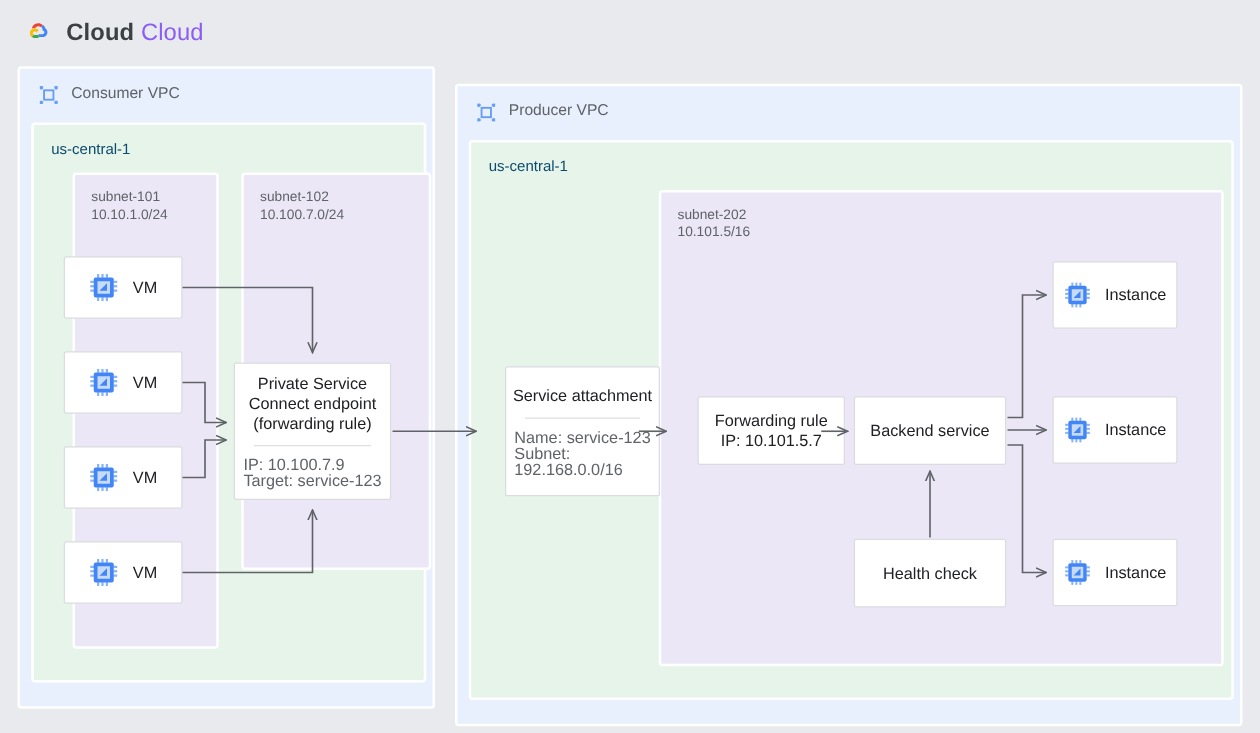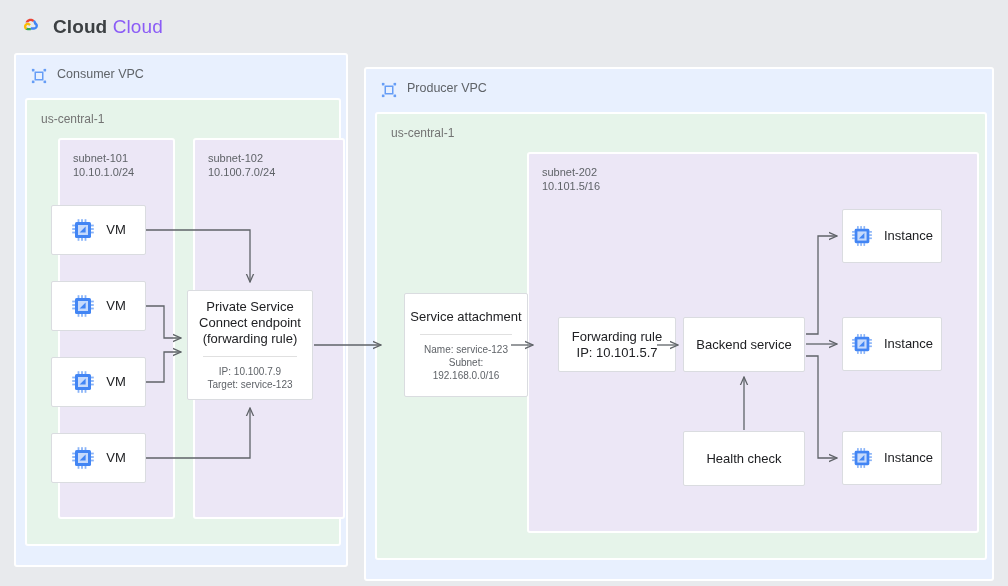--- a/index.html
+++ b/index.html
@@ -67,21 +67,21 @@
     background: #e6f4ea;
     border: 2px solid #ffffff;
     border-radius: 3px;
     box-sizing: border-box;
   }
   .region-label {
     position: absolute;
     left: 14px;
     top: 12px;
     font-size: 12px;
-    color: #737373;
+    color: #0c4a6e;
     white-space: nowrap;
   }
   .subnet {
     position: absolute;
     background: #ece7f6;
     border: 2px solid #ffffff;
     border-radius: 3px;
     box-sizing: border-box;
   }
   .subnet-label {
@@ -113,23 +113,22 @@
     line-height: 16px;
     white-space: pre-line;
   }
   .card .divider {
     width: 76%;
     height: 1px;
     background: #e0e0e0;
     margin: 9px 0 8px 0;
   }
   .card .meta {
-    font-size: 10px;
+    font-size: 13px;
     color: #5f6368;
-    text-align: center;
     line-height: 13px;
     white-space: pre-line;
   }
   .node-row {
     flex-direction: row;
     gap: 11px;
   }
   .node-row .title { font-size: 13px; }
 
   
@@ -194,21 +193,21 @@
     </div>
 
     <div class="region" style="left:9px; top:43px; width:316px; height:448px;">
       <div class="region-label">us-central-1</div>
 
       <div class="subnet" style="left:31px; top:38px; width:117px; height:381px;">
         <div class="subnet-label">subnet-101
 10.10.1.0/24</div>
       </div>
 
-      <div class="subnet" style="left:166px; top:38px; width:152px; height:381px;">
+      <div class="subnet" style="left:166px; top:38px; width:152px; height:318px;">
         <div class="subnet-label">subnet-102
 10.100.7.0/24</div>
       </div>
     </div>
   </div>
 
   <div class="card node-row" style="left:51px; top:205px; width:95px; height:50px;">
     <svg width="24" height="24" viewBox="0 0 24 24">
       <g fill="#8ab4f8">
         <rect x="6.6" y="1.2" width="1.8" height="3"></rect>

